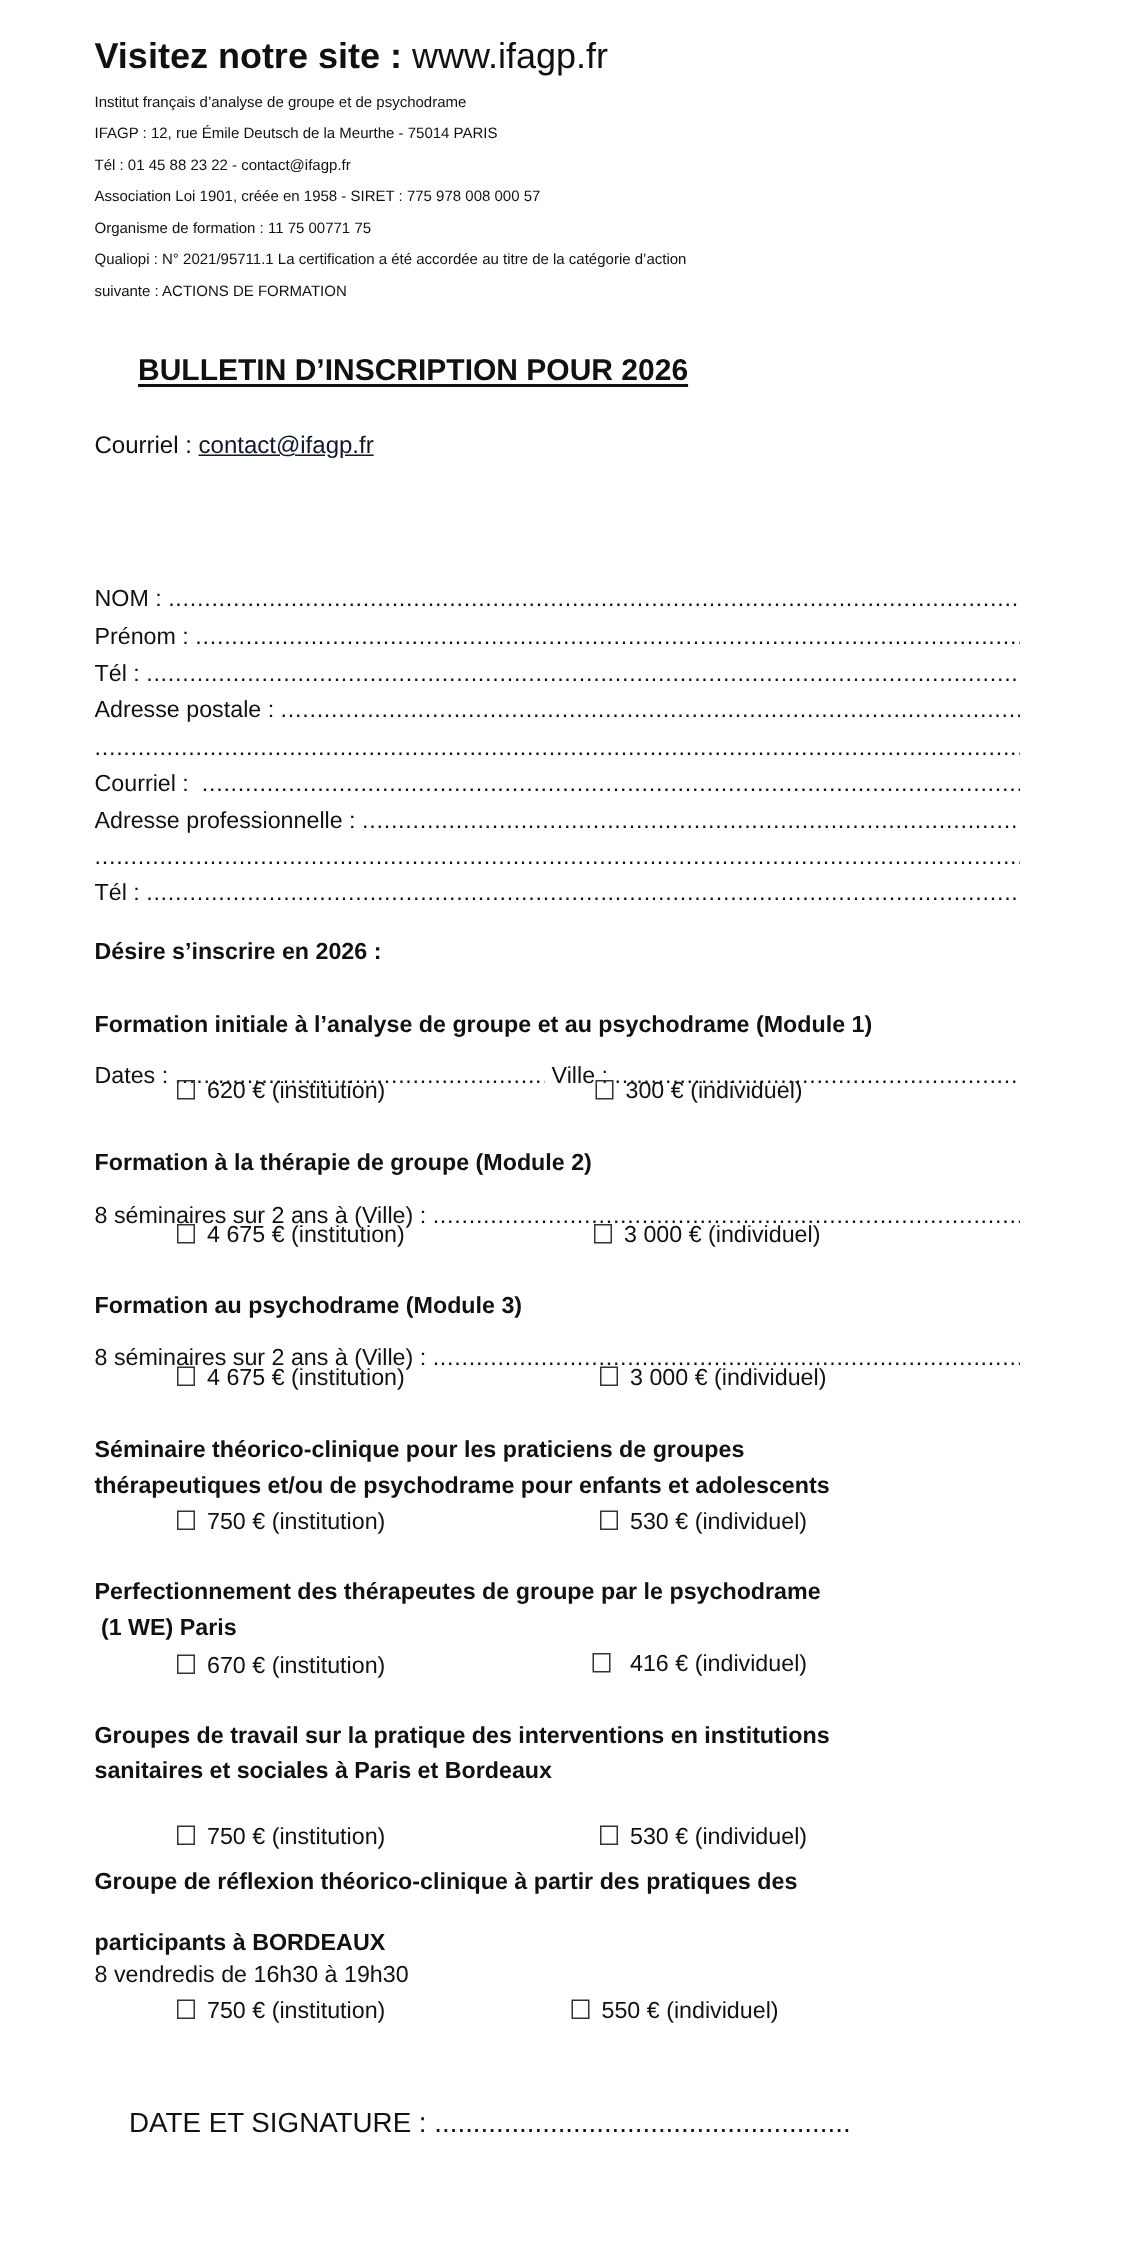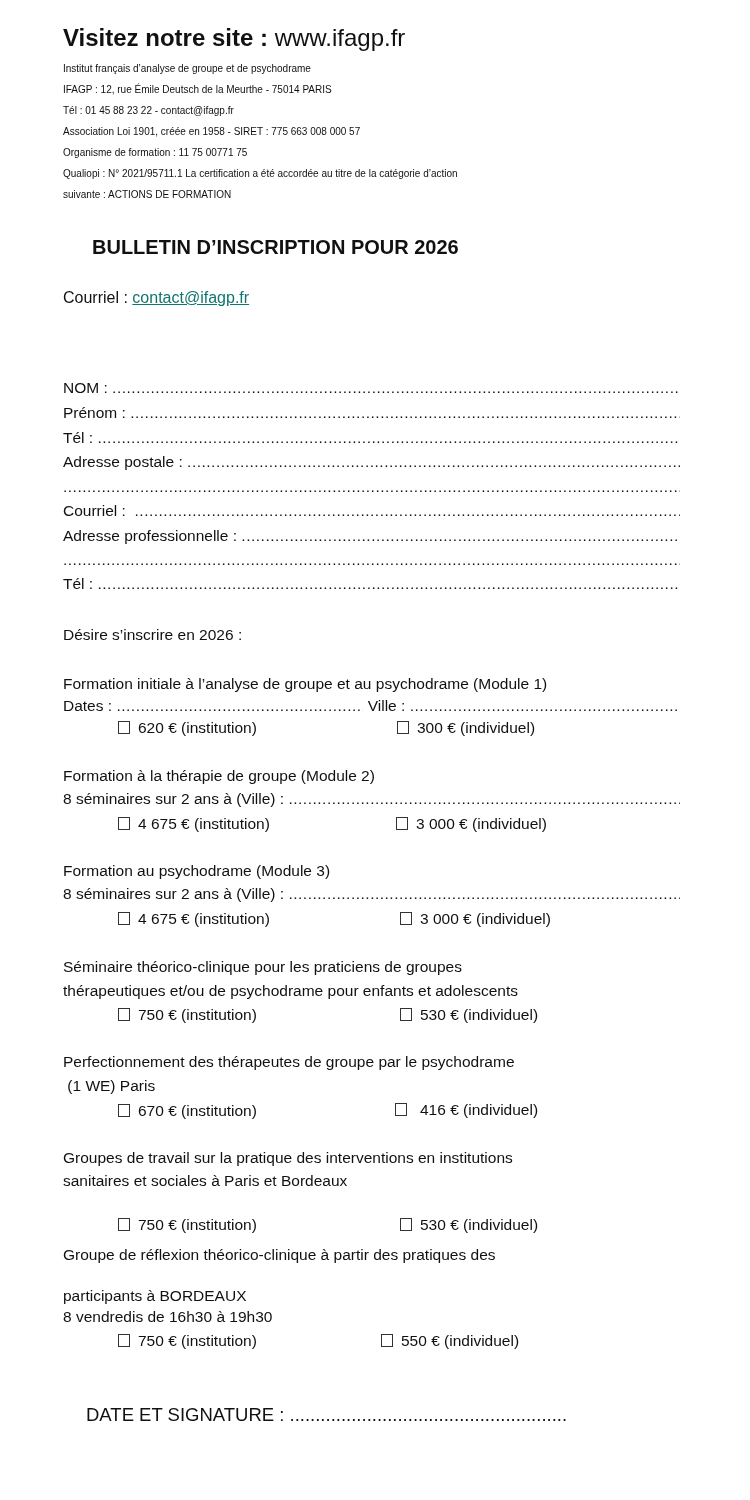--- a/index.html
+++ b/index.html
@@ -2,41 +2,41 @@
 <html><head>
   <meta charset="utf-8">
   <style>
     html, body { margin: 0; padding: 0; background: #ffffff; }
     body { width: 750px; height: 1500px; position: relative; overflow: hidden;
            font-family: "Liberation Sans", sans-serif; color: #111; }
     .abs { position: absolute; white-space: nowrap; }
     .site { left: 63px; top: 24px; font-size: 24px; }
     .site b { font-weight: bold; }
     .info { left: 63px; font-size: 10px; line-height: 21px; }
-    .title { left: 92px; top: 236px; font-size: 20px; font-weight: bold; text-underline-offset: 3px; }
+    .title { left: 92px; top: 236px; font-size: 20px; font-weight: bold; text-decoration: underline; text-underline-offset: 3px; }
     .ret { left: 63px; top: 287px; font-size: 16px; line-height: 22px; }
-    .ret .link { color: #0f766e; text-decoration: underline; }
-    .field { left: 63px; font-size: 15.5px; width: 617px; overflow: hidden; display: flex; }
+    .ret .link { color: #0f172a; text-decoration: underline; }
+    .field { left: 63px; font-size: 15.5px; width: 617px; overflow: hidden; display: flex; margin-top: 12px; }
     .field .dots { flex: 1; overflow: hidden; letter-spacing: 0.5px; }
-    .bold15 { font-size: 15.5px; font-weight: normal; left: 63px; line-height: 23px; white-space: normal; width: 640px; }
+    .bold15 { font-size: 15.5px; font-weight: bold; left: 63px; line-height: 23px; white-space: normal; width: 640px; }
     .opt { font-size: 15.5px; }
     .box { display: inline-block; width: 10px; height: 11px; border: 1px solid #333; margin-right: 8px; vertical-align: -1px; }
     .sig { left: 63px; top: 1404px; font-size: 18.5px; margin-left: 23px; }
   </style>
 </head>
 <body>
 
 <div class="abs site">
   <b>Visitez notre site :</b>
   <span>www.ifagp.fr</span>
 </div>
 <div class="abs info" style="top:58px">Institut français d’analyse de groupe et de psychodrame</div>
 <div class="abs info" style="top:79px">IFAGP : 12, rue Émile Deutsch de la Meurthe - 75014 PARIS</div>
 <div class="abs info" style="top:100px">Tél : 01 45 88 23 22 - contact@ifagp.fr</div>
-<div class="abs info" style="top:121px">Association Loi 1901, créée en 1958 - SIRET : 775 663 008 000 57</div>
+<div class="abs info" style="top:121px">Association Loi 1901, créée en 1958 - SIRET : 775 978 008 000 57</div>
 <div class="abs info" style="top:142px">Organisme de formation : 11 75 00771 75</div>
 <div class="abs info" style="top:163px">Qualiopi : N° 2021/95711.1 La certification a été accordée au titre de la catégorie d’action</div>
 <div class="abs info" style="top:184px">suivante : ACTIONS DE FORMATION</div>
 
 <div class="abs title">BULLETIN D’INSCRIPTION POUR 2026</div>
 
 <div class="abs ret">
   <div><span>Courriel :</span> <span class="link">contact@ifagp.fr</span></div>
 </div>
 

